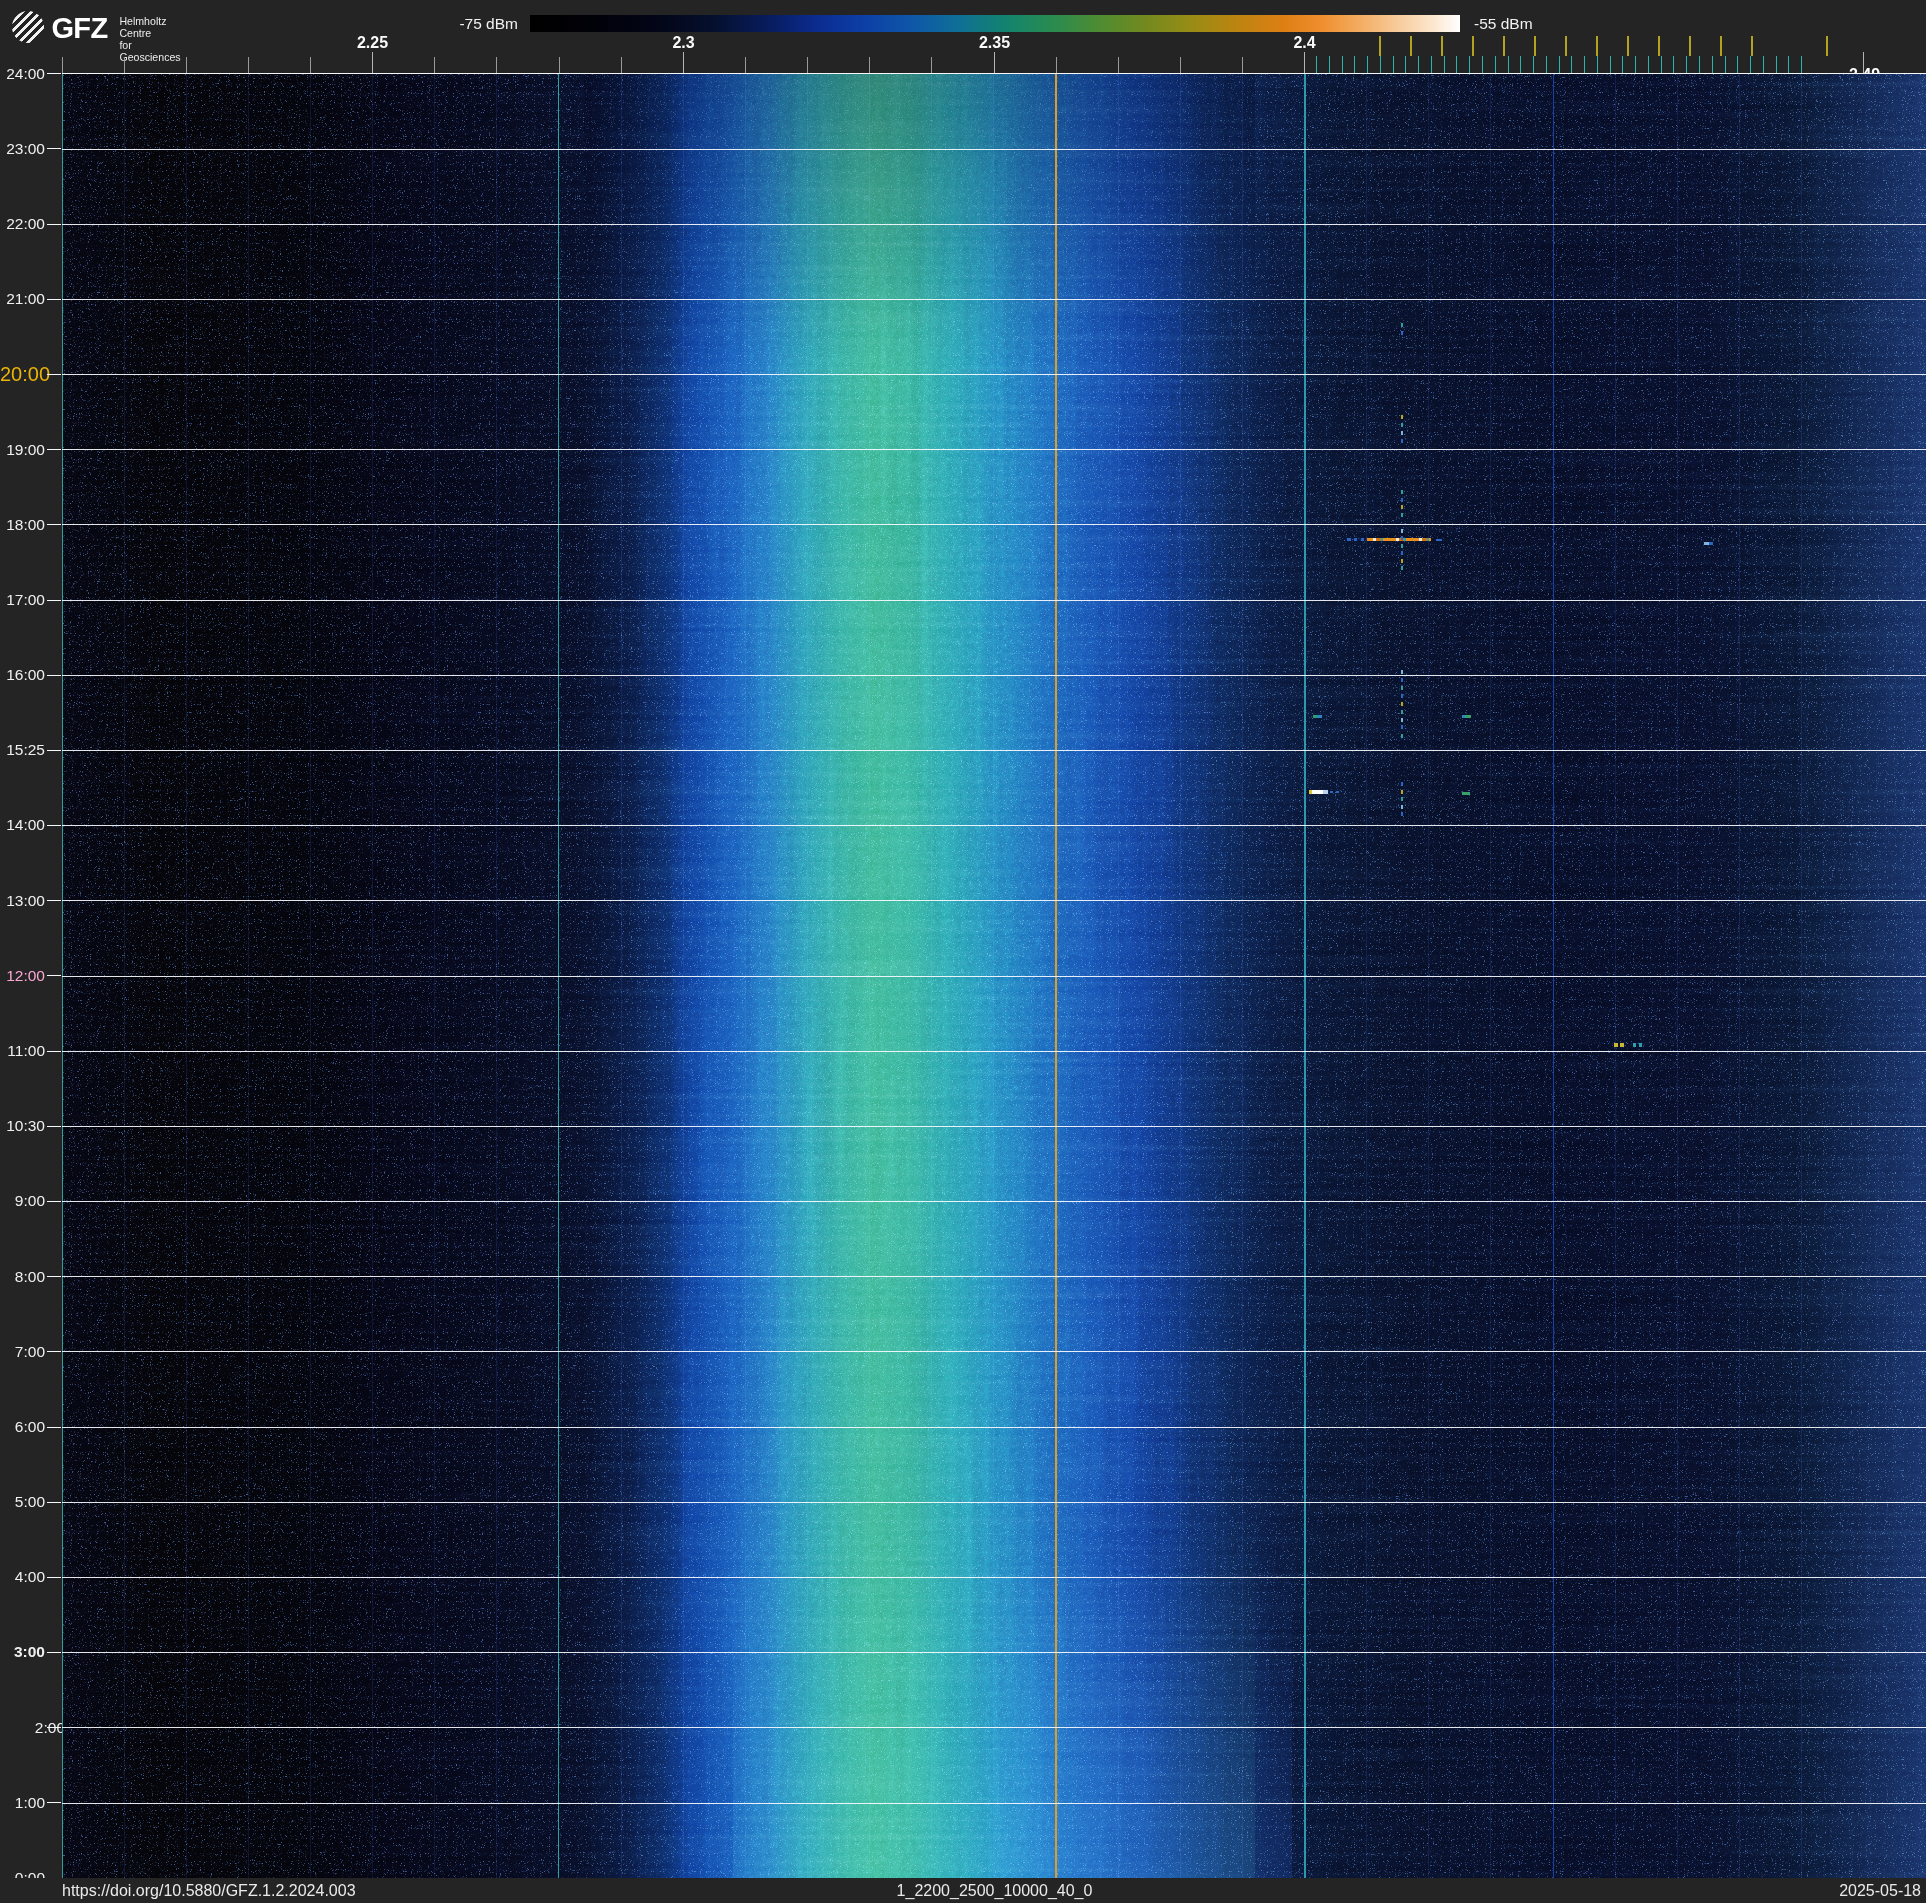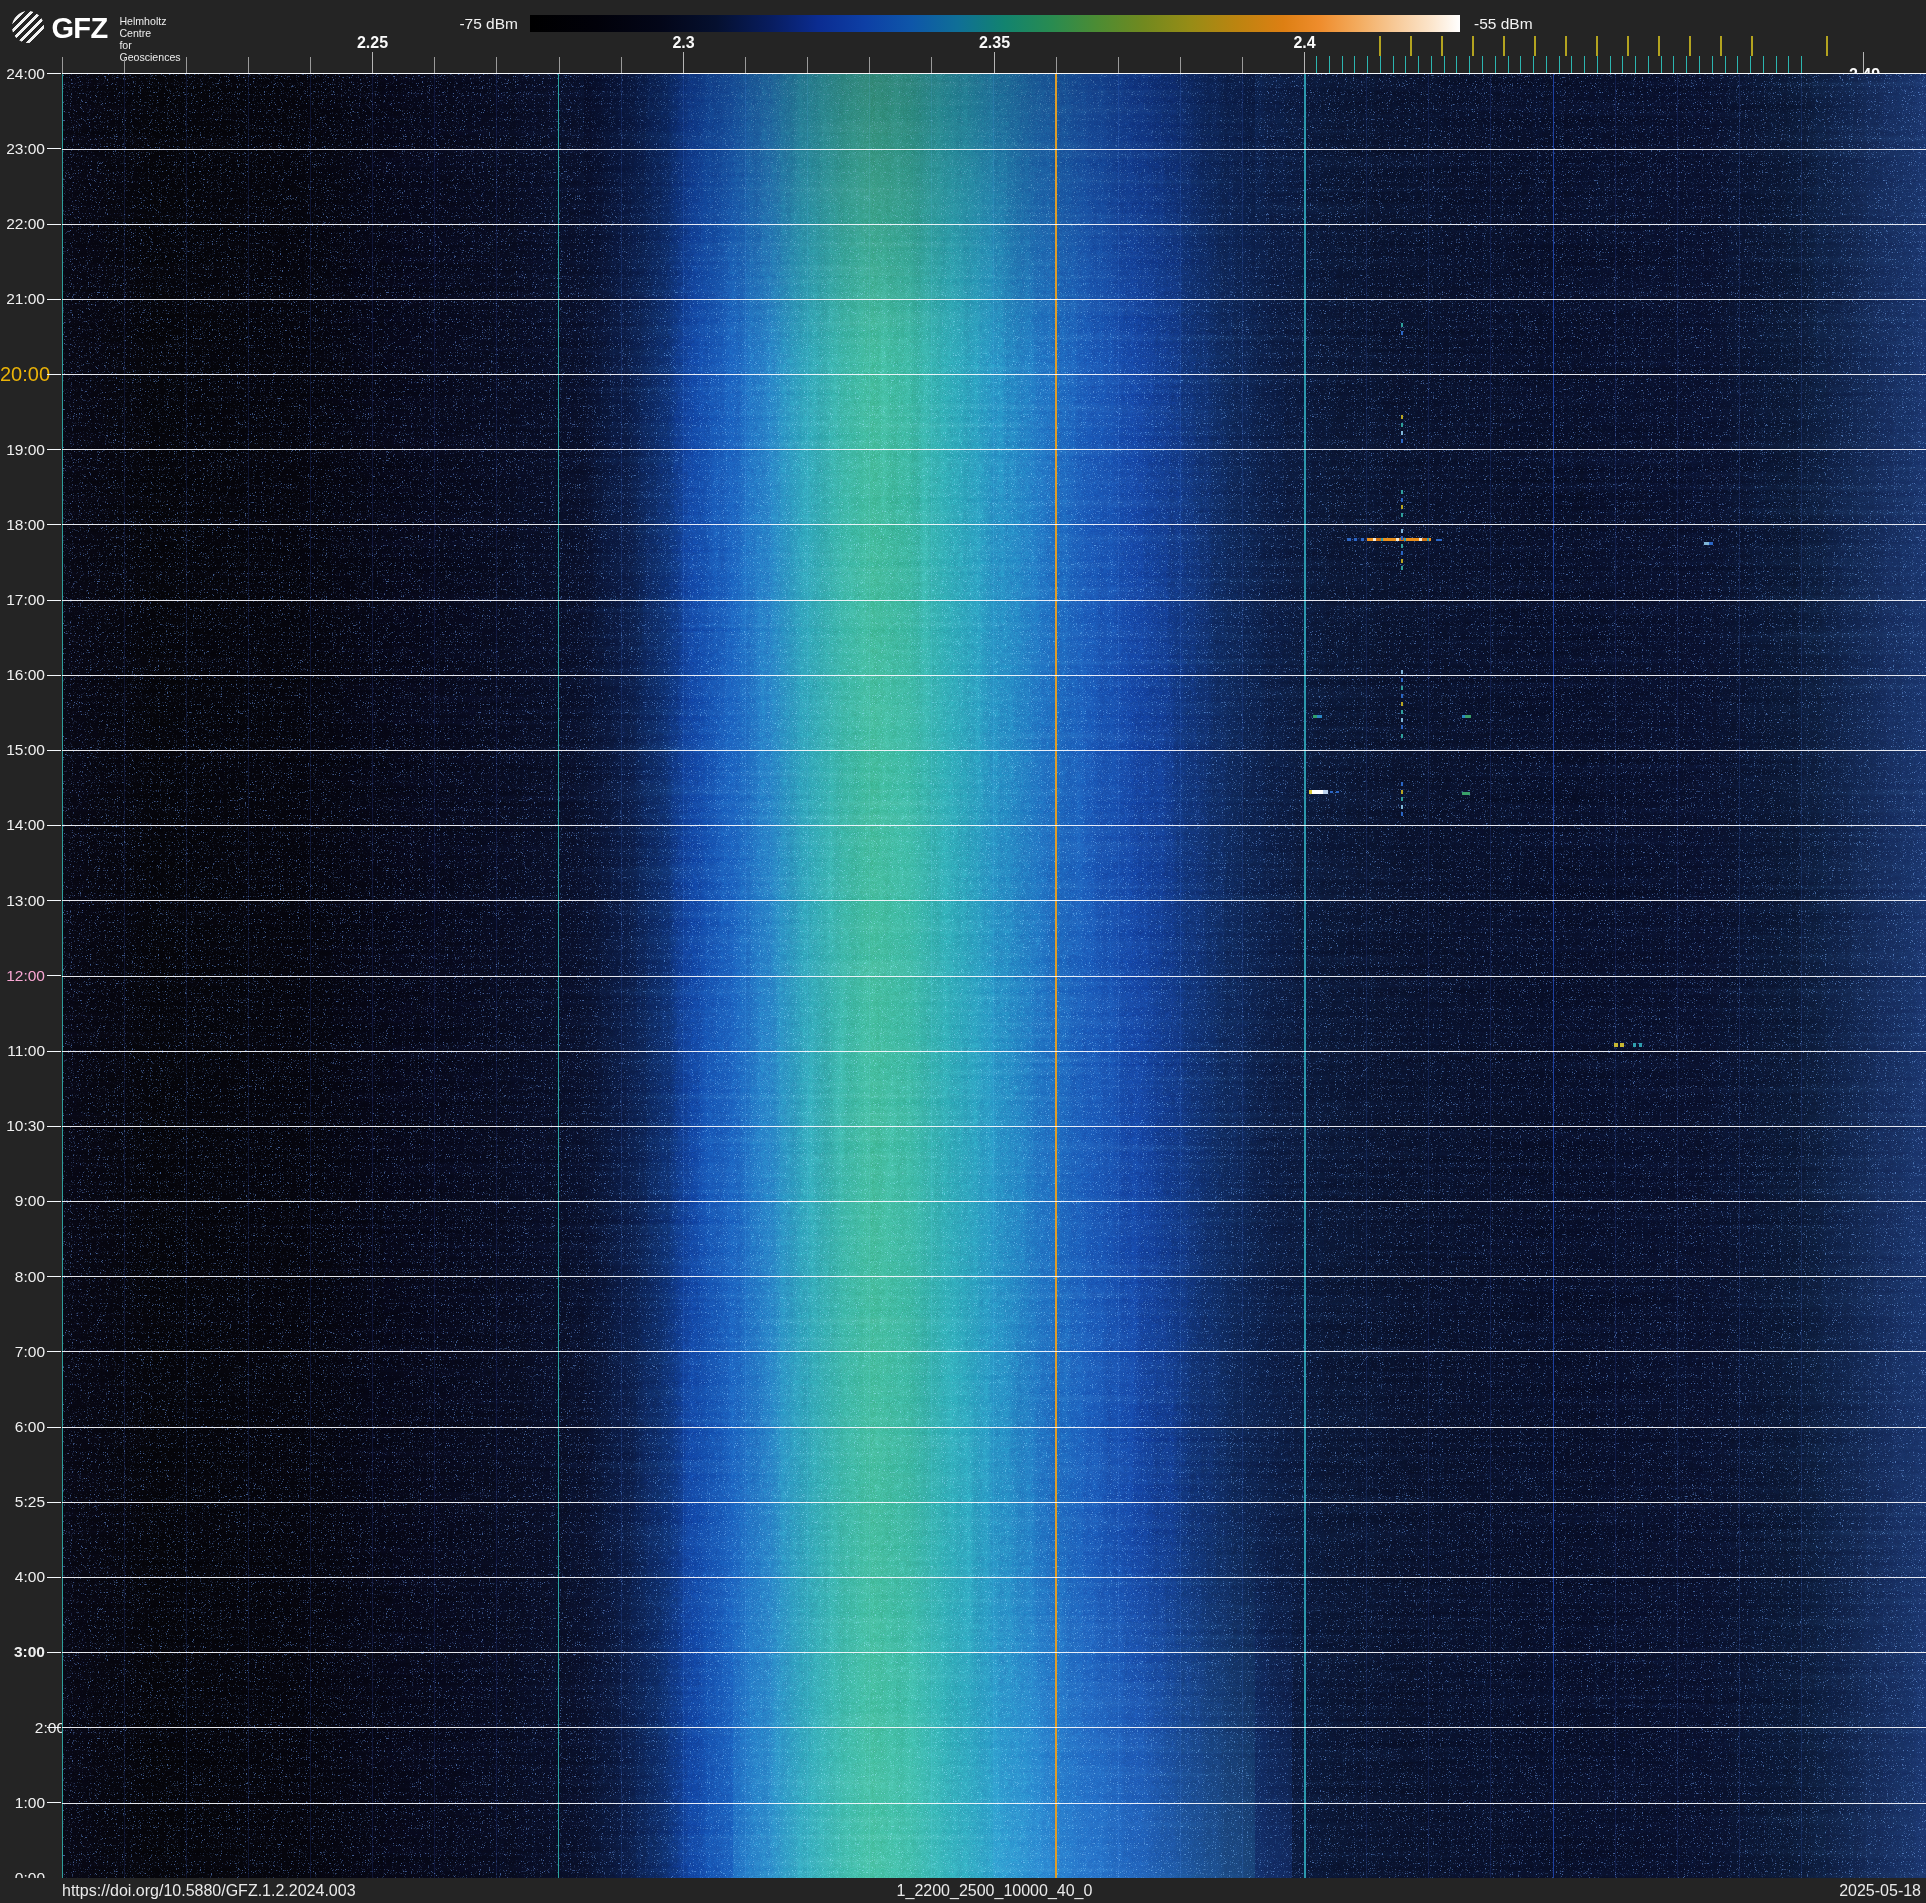--- a/index.html
+++ b/index.html
@@ -151,41 +151,41 @@
     <div style="position: absolute; left: 0px; top: 365px; width: 45px; height: 18.6px; line-height: 18.6px; text-align: right; color: #eab308; font-size: 20px;">20:00</div>
     <div style="position: absolute; left: 47px; top: 374px; width: 13.7px; height: 1.2px; background: rgb(245, 248, 252);"></div>
     <div style="position: absolute; left: 0px; top: 441px; width: 45px; height: 18.6px; line-height: 18.6px; text-align: right; color: rgb(240, 240, 240); font-size: 15.5px;">19:00</div>
     <div style="position: absolute; left: 47px; top: 449px; width: 13.7px; height: 1.2px; background: rgb(245, 248, 252);"></div>
     <div style="position: absolute; left: 0px; top: 516px; width: 45px; height: 18.6px; line-height: 18.6px; text-align: right; color: rgb(240, 240, 240); font-size: 15.5px;">18:00</div>
     <div style="position: absolute; left: 47px; top: 524px; width: 13.7px; height: 1.2px; background: rgb(245, 248, 252);"></div>
     <div style="position: absolute; left: 0px; top: 591px; width: 45px; height: 18.6px; line-height: 18.6px; text-align: right; color: rgb(240, 240, 240); font-size: 15.5px;">17:00</div>
     <div style="position: absolute; left: 47px; top: 600px; width: 13.7px; height: 1.2px; background: rgb(245, 248, 252);"></div>
     <div style="position: absolute; left: 0px; top: 666px; width: 45px; height: 18.6px; line-height: 18.6px; text-align: right; color: rgb(240, 240, 240); font-size: 15.5px;">16:00</div>
     <div style="position: absolute; left: 47px; top: 675px; width: 13.7px; height: 1.2px; background: rgb(245, 248, 252);"></div>
-    <div style="position: absolute; left: 0px; top: 741px; width: 45px; height: 18.6px; line-height: 18.6px; text-align: right; color: rgb(240, 240, 240); font-size: 15.5px;">15:00</div>
+    <div style="position: absolute; left: 0px; top: 741px; width: 45px; height: 18.6px; line-height: 18.6px; text-align: right; color: rgb(240, 240, 240); font-size: 15.5px;">15:25</div>
     <div style="position: absolute; left: 47px; top: 750px; width: 13.7px; height: 1.2px; background: rgb(245, 248, 252);"></div>
     <div style="position: absolute; left: 0px; top: 816px; width: 45px; height: 18.6px; line-height: 18.6px; text-align: right; color: rgb(240, 240, 240); font-size: 15.5px;">14:00</div>
     <div style="position: absolute; left: 47px; top: 825px; width: 13.7px; height: 1.2px; background: rgb(245, 248, 252);"></div>
     <div style="position: absolute; left: 0px; top: 892px; width: 45px; height: 18.6px; line-height: 18.6px; text-align: right; color: rgb(240, 240, 240); font-size: 15.5px;">13:00</div>
     <div style="position: absolute; left: 47px; top: 900px; width: 13.7px; height: 1.2px; background: rgb(245, 248, 252);"></div>
     <div style="position: absolute; left: 0px; top: 967px; width: 45px; height: 18.6px; line-height: 18.6px; text-align: right; color: #f9a8d4; font-size: 15.5px;">12:00</div>
     <div style="position: absolute; left: 47px; top: 975px; width: 13.7px; height: 1.2px; background: rgb(245, 248, 252);"></div>
     <div style="position: absolute; left: 0px; top: 1042px; width: 45px; height: 18.6px; line-height: 18.6px; text-align: right; color: rgb(240, 240, 240); font-size: 15.5px;">11:00</div>
     <div style="position: absolute; left: 47px; top: 1051px; width: 13.7px; height: 1.2px; background: rgb(245, 248, 252);"></div>
     <div style="position: absolute; left: 0px; top: 1117px; width: 45px; height: 18.6px; line-height: 18.6px; text-align: right; color: rgb(240, 240, 240); font-size: 15.5px;">10:30</div>
     <div style="position: absolute; left: 47px; top: 1126px; width: 13.7px; height: 1.2px; background: rgb(245, 248, 252);"></div>
     <div style="position: absolute; left: 0px; top: 1192px; width: 45px; height: 18.6px; line-height: 18.6px; text-align: right; color: rgb(240, 240, 240); font-size: 15.5px;">9:00</div>
     <div style="position: absolute; left: 47px; top: 1201px; width: 13.7px; height: 1.2px; background: rgb(245, 248, 252);"></div>
     <div style="position: absolute; left: 0px; top: 1268px; width: 45px; height: 18.6px; line-height: 18.6px; text-align: right; color: rgb(240, 240, 240); font-size: 15.5px;">8:00</div>
     <div style="position: absolute; left: 47px; top: 1276px; width: 13.7px; height: 1.2px; background: rgb(245, 248, 252);"></div>
     <div style="position: absolute; left: 0px; top: 1343px; width: 45px; height: 18.6px; line-height: 18.6px; text-align: right; color: rgb(240, 240, 240); font-size: 15.5px;">7:00</div>
     <div style="position: absolute; left: 47px; top: 1351px; width: 13.7px; height: 1.2px; background: rgb(245, 248, 252);"></div>
     <div style="position: absolute; left: 0px; top: 1418px; width: 45px; height: 18.6px; line-height: 18.6px; text-align: right; color: rgb(240, 240, 240); font-size: 15.5px;">6:00</div>
     <div style="position: absolute; left: 47px; top: 1427px; width: 13.7px; height: 1.2px; background: rgb(245, 248, 252);"></div>
-    <div style="position: absolute; left: 0px; top: 1493px; width: 45px; height: 18.6px; line-height: 18.6px; text-align: right; color: rgb(240, 240, 240); font-size: 15.5px;">5:25</div>
+    <div style="position: absolute; left: 0px; top: 1493px; width: 45px; height: 18.6px; line-height: 18.6px; text-align: right; color: rgb(240, 240, 240); font-size: 15.5px;">5:00</div>
     <div style="position: absolute; left: 47px; top: 1502px; width: 13.7px; height: 1.2px; background: rgb(245, 248, 252);"></div>
     <div style="position: absolute; left: 0px; top: 1568px; width: 45px; height: 18.6px; line-height: 18.6px; text-align: right; color: rgb(240, 240, 240); font-size: 15.5px;">4:00</div>
     <div style="position: absolute; left: 47px; top: 1577px; width: 13.7px; height: 1.2px; background: rgb(245, 248, 252);"></div>
     <div style="position: absolute; left: 0px; top: 1643px; width: 45px; height: 18.6px; line-height: 18.6px; text-align: right; color: rgb(240, 240, 240); font-size: 15.5px; font-weight: bold;">3:00</div>
     <div style="position: absolute; left: 47px; top: 1652px; width: 13.7px; height: 1.2px; background: rgb(245, 248, 252);"></div>
     <div style="position: absolute; left: 0px; top: 1719px; width: 45px; height: 18.6px; line-height: 18.6px; text-align: right; color: rgb(240, 240, 240); font-size: 15.5px; padding-left: 20px;">2:00</div>
     <div style="position: absolute; left: 47px; top: 1727px; width: 13.7px; height: 1.2px; background: rgb(245, 248, 252);"></div>
     <div style="position: absolute; left: 0px; top: 1794px; width: 45px; height: 18.6px; line-height: 18.6px; text-align: right; color: rgb(240, 240, 240); font-size: 15.5px;">1:00</div>
     <div style="position: absolute; left: 47px; top: 1802px; width: 13.7px; height: 1.2px; background: rgb(245, 248, 252);"></div>
     <div style="position: absolute; left: 0px; top: 1869px; width: 45px; height: 18.6px; line-height: 18.6px; text-align: right; color: rgb(240, 240, 240); font-size: 15.5px;">0:00</div>

